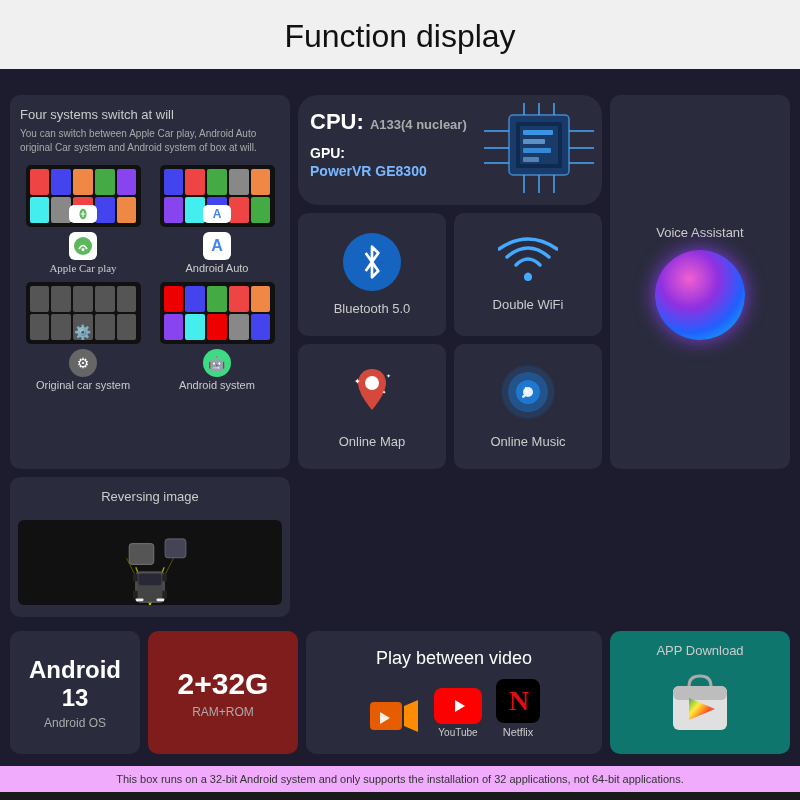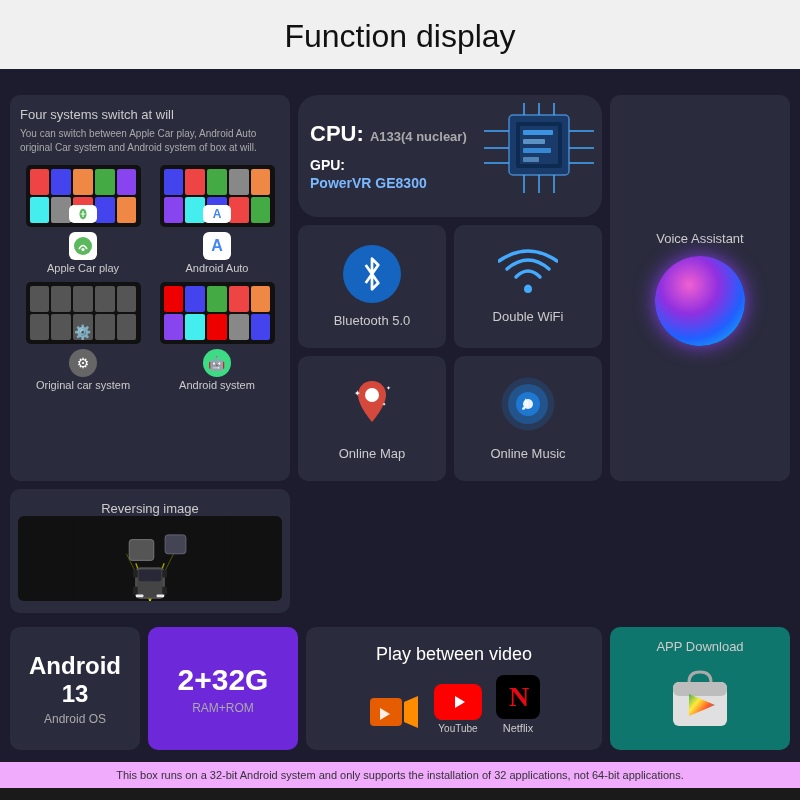--- a/index.html
+++ b/index.html
@@ -39,21 +39,21 @@
 <div class="main-bg"></div>
 
 <div class="main-bg" id="main-content">
 <div style="display:grid;grid-template-columns:280px 1fr 180px;grid-template-rows:auto auto auto;gap:8px;padding-bottom:6px;">
 
   <div style="background:#2a2b3d;border-radius:10px;padding:12px 10px;">
     <div style="font-size:13px;color:#ccc;margin-bottom:5px;">Four systems switch at will</div>
     <div style="font-size:10px;color:#aaa;line-height:1.4;margin-bottom:10px;">You can switch between Apple Car play, Android Auto original Car system and Android system of box at will.</div>
     <div style="display:grid;grid-template-columns:1fr 1fr;gap:8px;">
 
-      <div style="display:flex;flex-direction:column;align-items:center;">
+      <div style="display:flex;flex-direction:column;align-items:center;font-family:Liberation Serif, serif;">
         <div style="width:115px;height:62px;background:#111;border-radius:5px;overflow:hidden;position:relative;display:flex;align-items:center;justify-content:center;">
           <div style="display:grid;grid-template-columns:repeat(5,1fr);gap:2px;padding:4px;width:100%;height:100%;">
             <div style="background:#e44;border-radius:2px;"></div>
             <div style="background:#44e;border-radius:2px;"></div>
             <div style="background:#e84;border-radius:2px;"></div>
             <div style="background:#4a4;border-radius:2px;"></div>
             <div style="background:#84e;border-radius:2px;"></div>
             <div style="background:#4ee;border-radius:2px;"></div>
             <div style="background:#888;border-radius:2px;"></div>
             <div style="background:#e44;border-radius:2px;"></div>
@@ -141,21 +141,21 @@
         <div style="display:flex;align-items:center;flex-direction:column;margin-top:5px;">
           <div style="width:28px;height:28px;background:#3ddc84;border-radius:50%;display:flex;align-items:center;justify-content:center;font-size:14px;">🤖</div>
           <div style="font-size:11px;color:#ccc;margin-top:2px;text-align:center;">Android system</div>
         </div>
       </div>
     </div>
   </div>
 
   <div style="display:flex;flex-direction:column;gap:8px;">
 
-    <div style="background:#2a2b3d;border-radius:20px;padding:26px 12px;position:relative;overflow:hidden;min-height:110px;">
+    <div style="background:#2a2b3d;border-radius:20px;padding:14px 12px;position:relative;overflow:hidden;min-height:110px;">
       <div style="z-index:2;position:relative;">
         <div style="font-size:22px;font-weight:bold;color:#fff;"><span>CPU:</span> <span style="font-size:13px;color:#aaa;">A133(4 nuclear)</span></div>
         <div style="font-size:14px;font-weight:bold;color:#fff;margin-top:10px;">GPU:</div>
         <div style="font-size:14px;color:#7ab8ff;font-weight:bold;margin-top:2px;">PowerVR GE8300</div>
       </div>
       <div style="position:absolute;right:8px;top:8px;">
         <svg width="110" height="90" viewBox="0 0 110 90">
           <rect x="25" y="12" width="60" height="60" rx="4" fill="#1a3a6a" stroke="#4488cc" stroke-width="1.5"></rect>
           <line x1="55" y1="0" x2="55" y2="12" stroke="#4af" stroke-width="1.5"></line>
           <line x1="40" y1="0" x2="40" y2="12" stroke="#4af" stroke-width="1.5"></line>
@@ -235,21 +235,21 @@
       </div>
     </div>
   </div>
 
   <div style="background:#2a2b3d;border-radius:10px;padding:16px 8px;display:flex;flex-direction:column;align-items:center;justify-content:center;min-height:120px;">
     <div style="font-size:13px;color:#ccc;text-align:center;margin-bottom:10px;">Voice Assistant</div>
     <div style="width:90px;height:90px;border-radius:50%;background:radial-gradient(circle at 38% 32%, #f060d0 0%, #9030e0 35%, #2060ff 65%, #10d0e8 100%);box-shadow:0 0 20px #8040e0;"></div>
   </div>
 
   <div style="background:#2a2b3d;border-radius:10px;padding:12px 8px;display:flex;flex-direction:column;align-items:center;justify-content:flex-start;">
-    <div style="font-size:13px;color:#ccc;text-align:center;margin-bottom:0;">Reversing image</div>
+    <div style="font-size:13px;color:#ccc;text-align:center;margin-bottom:16px;">Reversing image</div>
     <div style="width:100%;height:85px;background:#111;border-radius:6px;position:relative;overflow:hidden;">
       
       <svg width="100%" height="100%" viewBox="0 0 160 90">
 
         <rect width="160" height="90" fill="#111"></rect>
 
         <line x1="80" y1="90" x2="65" y2="50" stroke="#ffff00" stroke-width="1.5" opacity="0.6"></line>
         <line x1="80" y1="90" x2="95" y2="50" stroke="#ffff00" stroke-width="1.5" opacity="0.6"></line>
         <line x1="80" y1="90" x2="55" y2="40" stroke="#ffff00" stroke-width="1" opacity="0.3"></line>
         <line x1="80" y1="90" x2="105" y2="40" stroke="#ffff00" stroke-width="1" opacity="0.3"></line>
@@ -273,21 +273,21 @@
   </div>
 
 </div>
 <div style="display: grid; grid-template-columns: 130px 150px 1fr 180px; gap: 8px; margin-top: 0px; padding: 0px 0px 6px;">
 
   <div style="background:#2a2b3d;border-radius:10px;padding:16px 12px;display:flex;flex-direction:column;align-items:center;justify-content:center;min-height:100px;">
     <div style="font-size:24px;font-weight:bold;color:#fff;text-align:center;">Android 13</div>
     <div style="font-size:12px;color:#aaa;margin-top:4px;">Android OS</div>
   </div>
 
-  <div style="background:#6d28d9;border-radius:10px;padding:16px 28px;display:flex;flex-direction:column;align-items:center;justify-content:center;min-height:100px;">
+  <div style="background:#7f1d1d;border-radius:10px;padding:16px 28px;display:flex;flex-direction:column;align-items:center;justify-content:center;min-height:100px;">
     <div style="font-size:30px;font-weight:bold;color:#fff;text-align:center;">2+32G</div>
     <div style="font-size:12px;color:#aaa;margin-top:4px;">RAM+ROM</div>
   </div>
 
   <div style="background:#2a2b3d;border-radius:10px;padding:12px 14px;display:flex;flex-direction:column;align-items:center;justify-content:center;min-height:100px;">
     <div style="font-size:18px;color:#fff;margin-bottom:10px;text-align:center;">Play between video</div>
     <div style="display:flex;gap:14px;align-items:flex-end;">
 
       <div style="display:flex;flex-direction:column;align-items:center;">
         <div style="width:52px;height:44px;display:flex;align-items:center;justify-content:center;">

